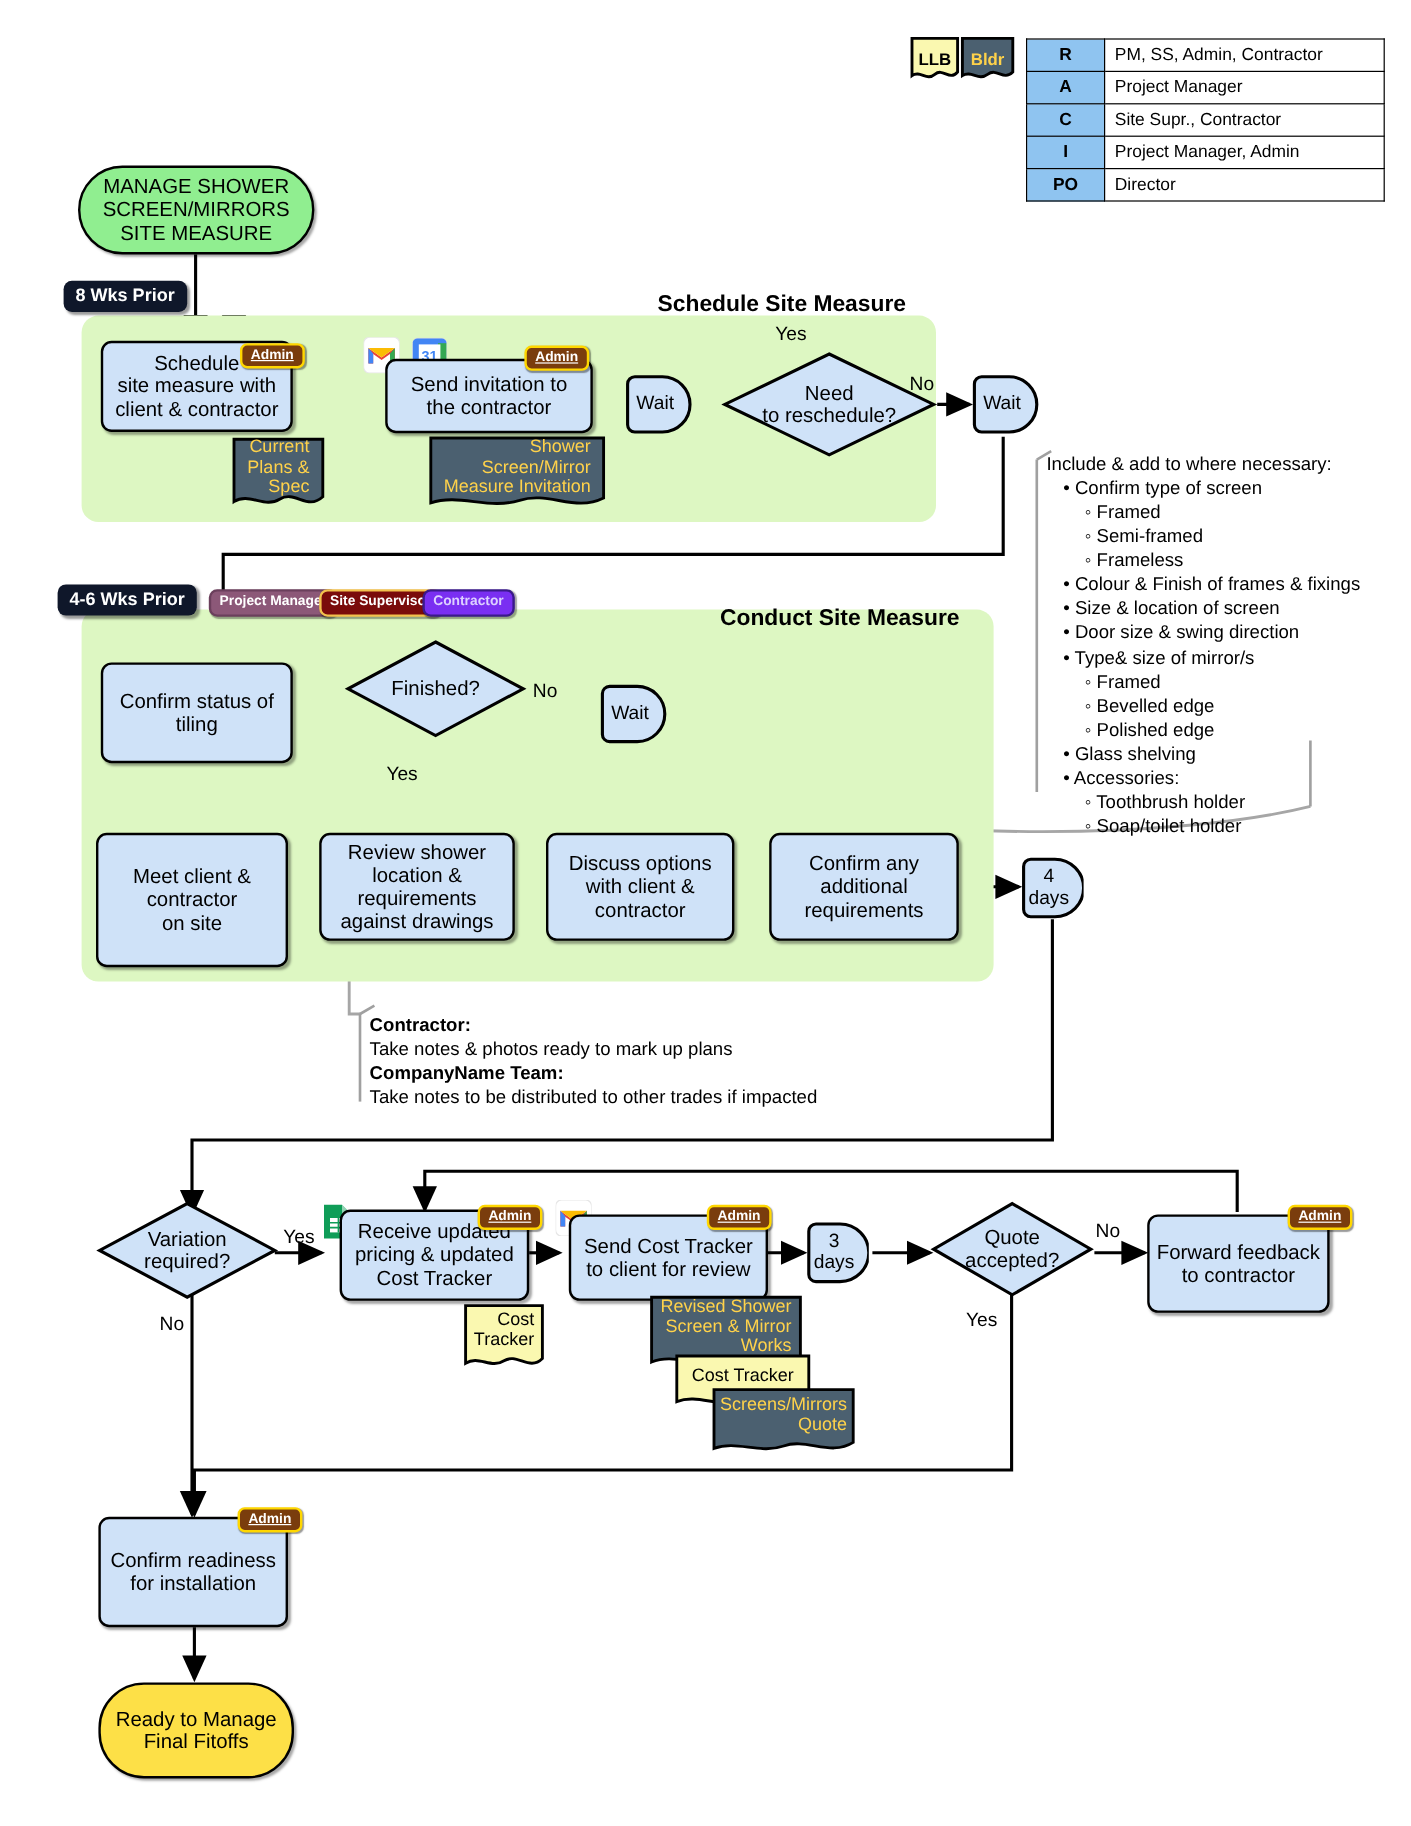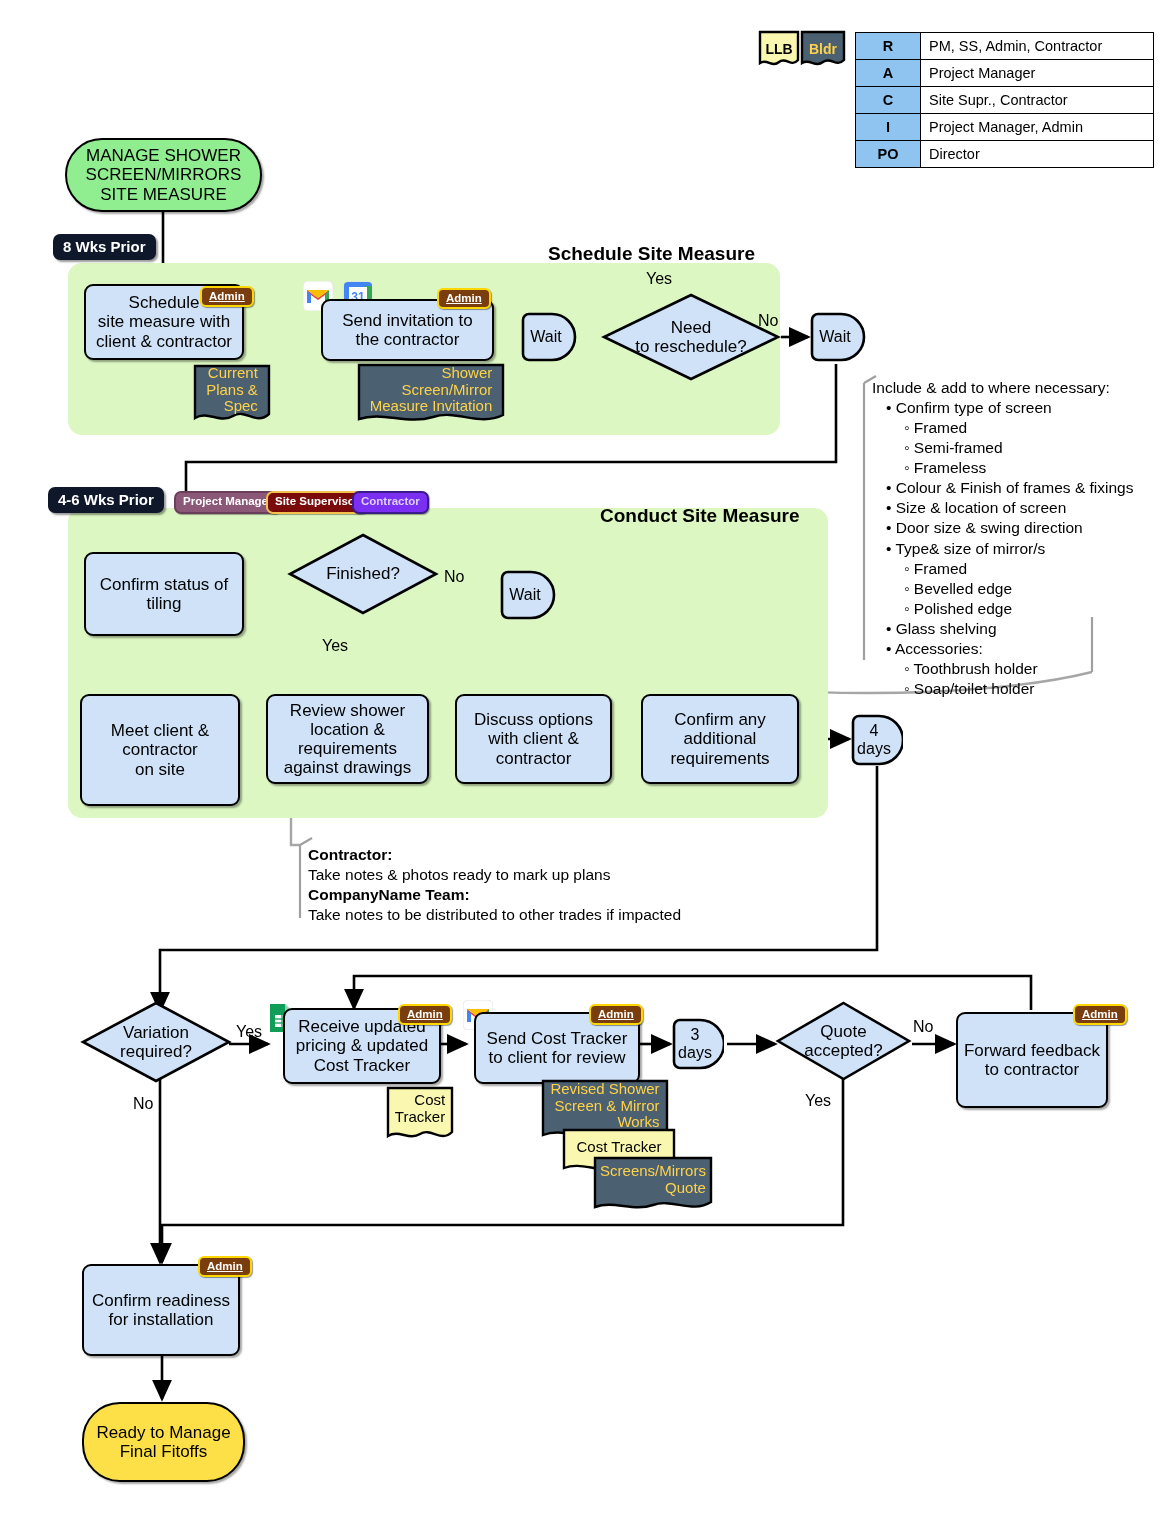--- a/index.html
+++ b/index.html
@@ -449,21 +449,21 @@
   <div class="dec" style="left:775px;top:1000px;width:137px;height:82px;">
     <svg class="dshape" viewBox="0 0 137 82" preserveAspectRatio="none">
       <polygon points="68.5,3 134,41 68.5,79 3,41" fill="#cfe2f8" stroke="#000" stroke-width="2.6"></polygon>
     </svg>
     <div class="dlabel" style="white-space:pre-line;">Quote
 accepted?</div>
   </div>
   <div class="edgelabel" style="left:913px;top:1018px;">No</div>
   <div class="edgelabel" style="left:805px;top:1092px;">Yes</div>
 
-  <div class="node proc" style="left:956px;top:1012px;width:152px;height:96px;justify-content:center;">
+  <div class="node proc" style="left:956px;top:1012px;width:152px;height:82px;justify-content:center;">
     <span style="white-space:pre-line;">Forward feedback
 to contractor</span>
   </div>
   <div class="badge" style="left:1073px;top:1004px;">Admin</div>
 
   <div class="node proc" style="left:82px;top:1264px;width:158px;height:92px;">
     <span style="white-space:pre-line;">Confirm readiness
 for installation</span>
   </div>
   <div class="badge" style="left:198px;top:1256px;">Admin</div>

